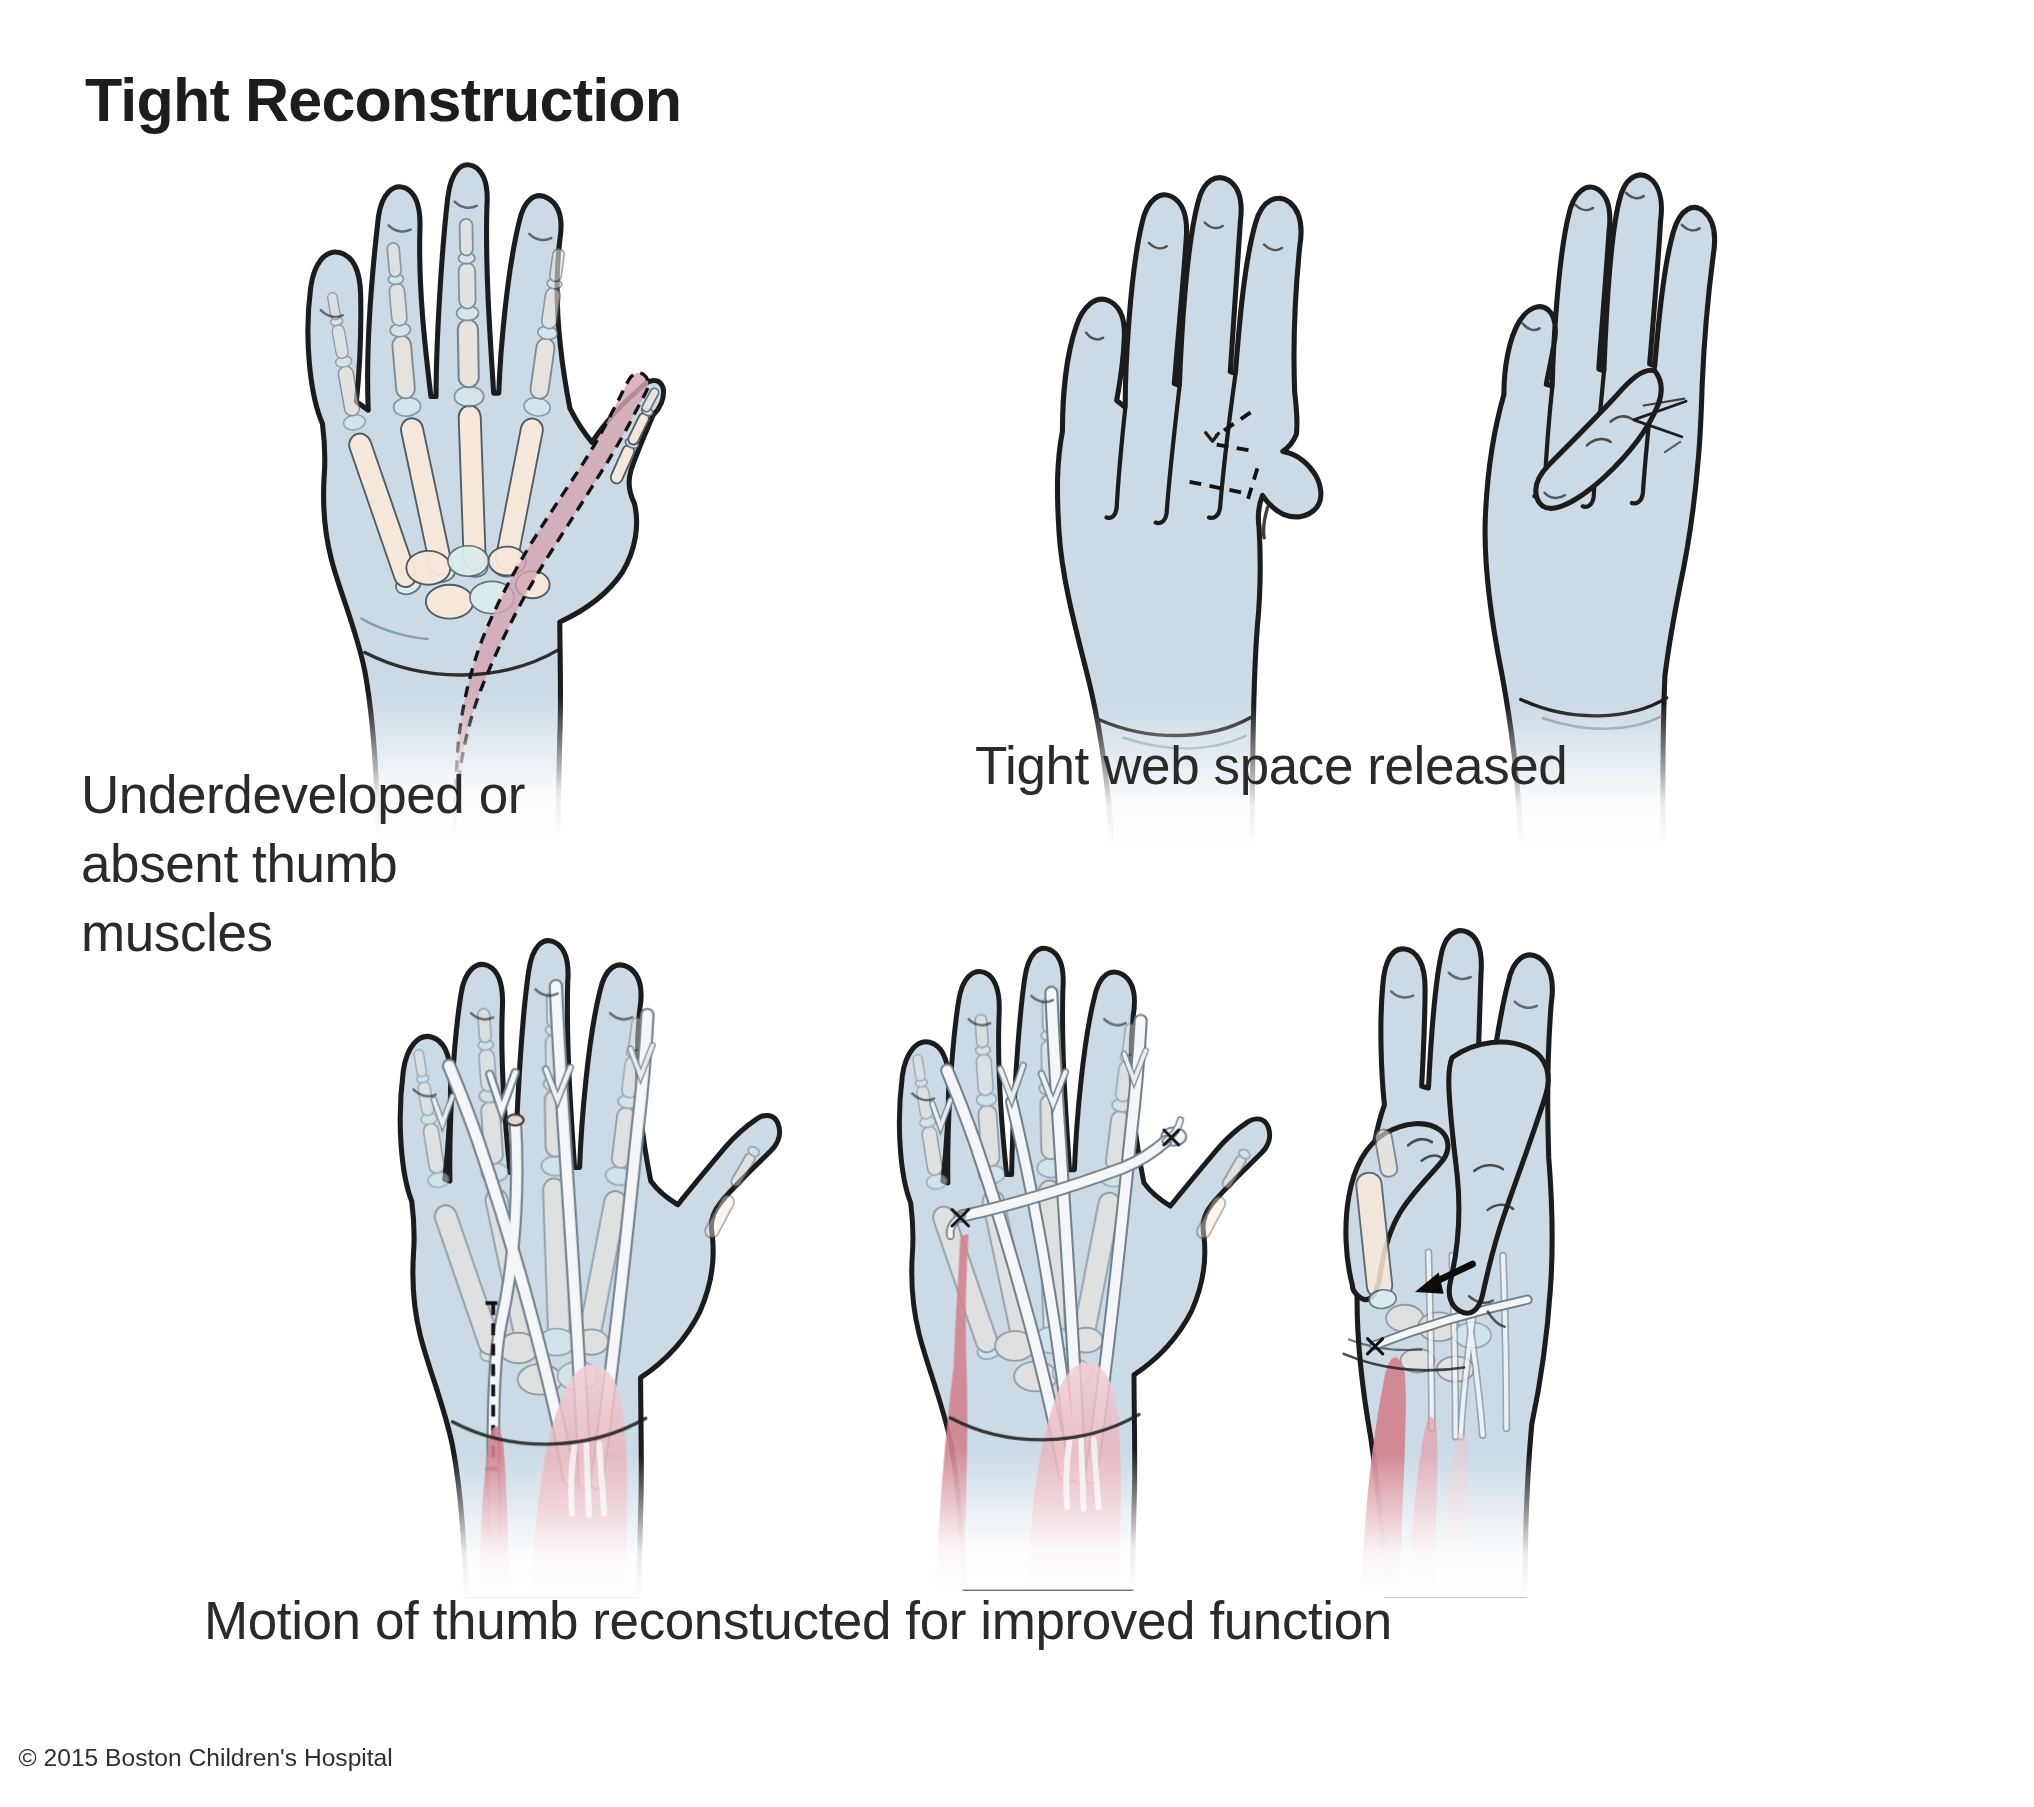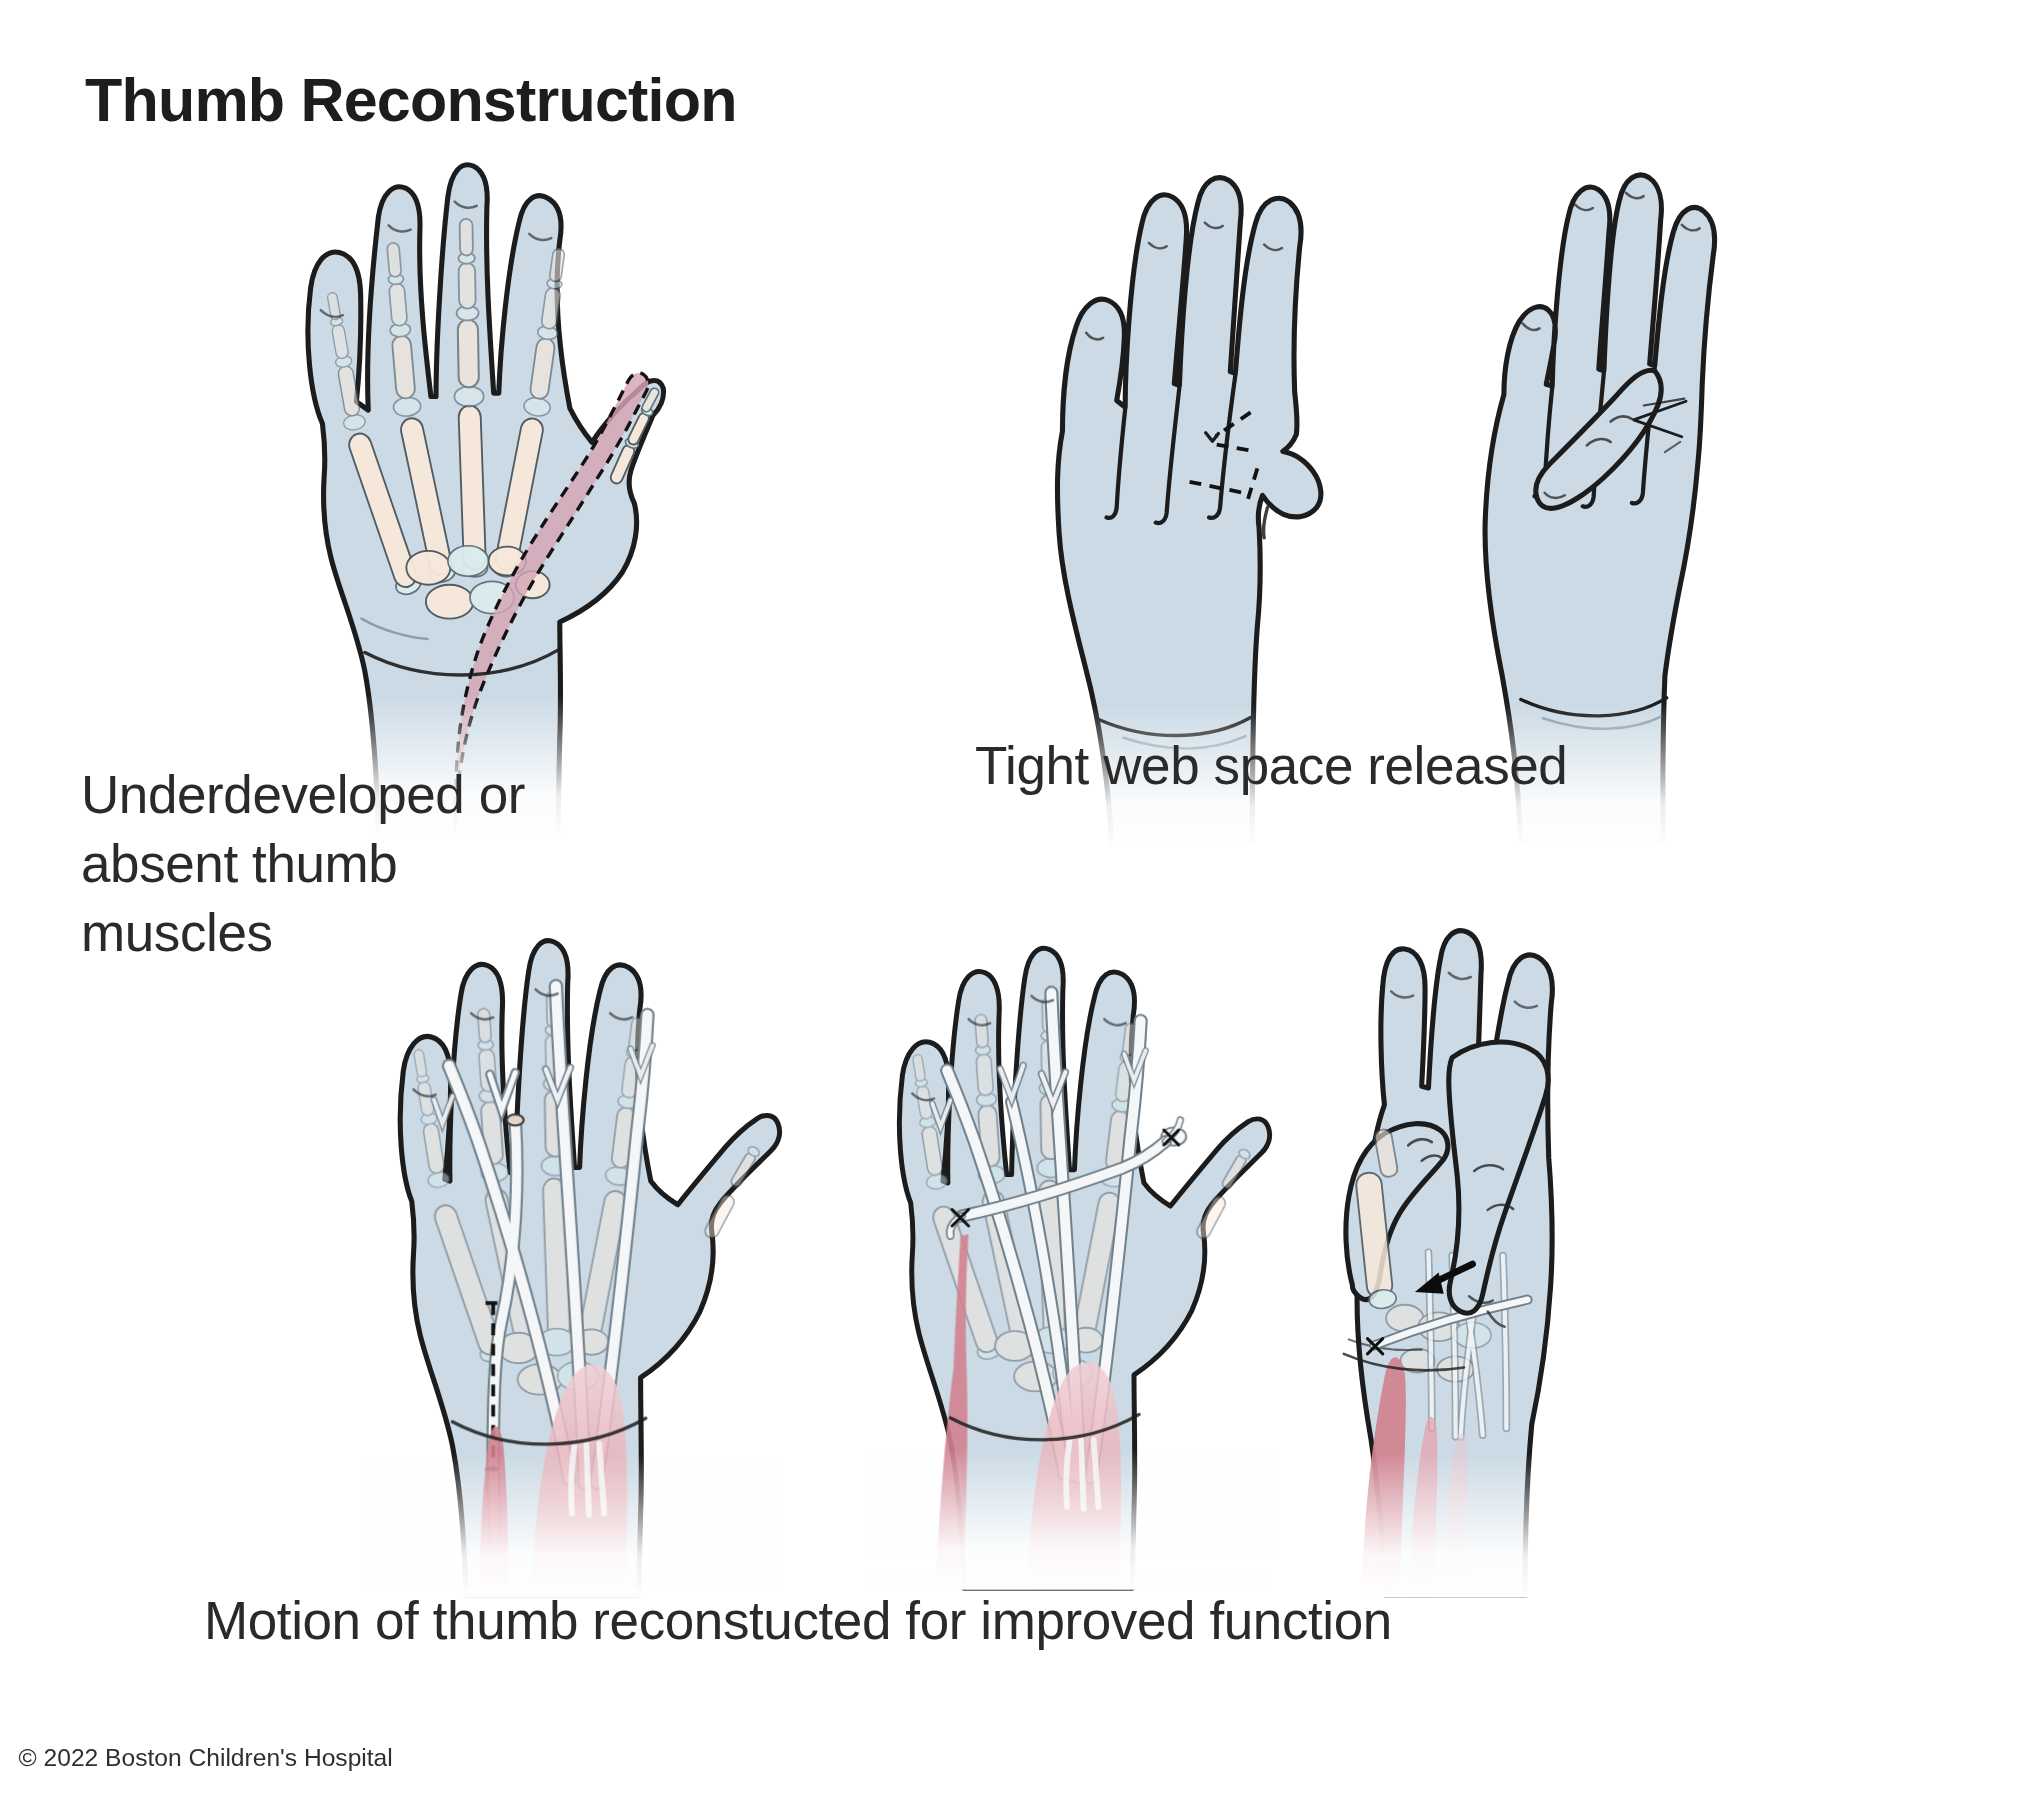--- a/index.html
+++ b/index.html
@@ -56,21 +56,21 @@
       <ellipse cx="0" cy="-153" rx="9" ry="6" class="jb"></ellipse>
       <rect x="-7" y="-196" width="14" height="40" rx="7" class="bd"></rect>
     </g>
     <g id="mcBone">
       <ellipse cx="0" cy="-2" rx="15" ry="10" class="jb"></ellipse>
       <rect x="-13" y="-176" width="26" height="176" rx="13" class="bp"></rect>
     </g>
   </defs>
 </svg>
 
-<h1 id="title" class="abs">Thumb Reconstruction</h1>
+<h1 id="title" class="abs">Tight Reconstruction</h1>
 
 <svg class="abs" style="left:280px;top:144px" width="407" height="695" viewBox="0 0 480 820">
   <path class="sk" d="M116 818 C114 738 110 676 100 622 C90 572 70 528 60 488 C52 456 50 424 52 392 C54 366 52 346 50 330 C36 298 28 232 36 170 C40 140 54 124 70 128 C86 132 94 148 95 176 C96 222 94 266 90 304 L104 314 C102 266 104 190 116 86 C120 58 134 46 148 52 C160 58 166 74 165 100 C163 170 171 240 178 298 L184 298 C184 240 190 130 198 62 C202 32 214 20 228 26 C240 32 246 48 244 74 C242 150 248 230 252 294 L258 294 C260 240 268 150 282 92 C288 64 302 56 316 64 C330 72 334 90 330 114 C322 180 330 250 342 312 C350 328 358 340 368 352 C382 330 405 305 425 288 C436 276 448 276 452 288 C454 300 448 312 440 320 C425 355 418 372 414 385 C410 398 412 412 418 424 C424 448 420 478 404 505 C386 532 356 552 330 564 C330 600 332 650 330 700 C329 745 328 785 328 818 Z"></path>
 
   <g opacity="0.95">
     <use href="#mcBone" transform="translate(152,522) rotate(-19) scale(1,1.08)"></use>
     <use href="#mcBone" transform="translate(192,508) rotate(-12) scale(1,1.07)"></use>
     <use href="#mcBone" transform="translate(230,502) rotate(-2) scale(1,1.1)"></use>
     <use href="#mcBone" transform="translate(265,502) rotate(11) scale(1,1.03)"></use>
   </g>
@@ -405,14 +405,14 @@
   <g>
     <path class="ln" stroke-width="3" opacity=".6" d="M64 84 C72 92 82 93 90 89"></path>
     <path class="ln" stroke-width="3" opacity=".6" d="M132 62 C140 70 150 71 158 67"></path>
     <path class="ln" stroke-width="3" opacity=".6" d="M210 96 C218 104 228 105 236 101"></path>
   </g>
   <rect x="0" y="630" width="320" height="170" fill="url(#fadeW)"></rect>
 </svg>
 
 <div id="caption-c" class="abs caption">Motion of thumb reconstucted for improved function</div>
 
-<div id="copyright" class="abs">© 2022 Boston Children's Hospital</div>
+<div id="copyright" class="abs">© 2015 Boston Children's Hospital</div>
 
 
 </body></html>

